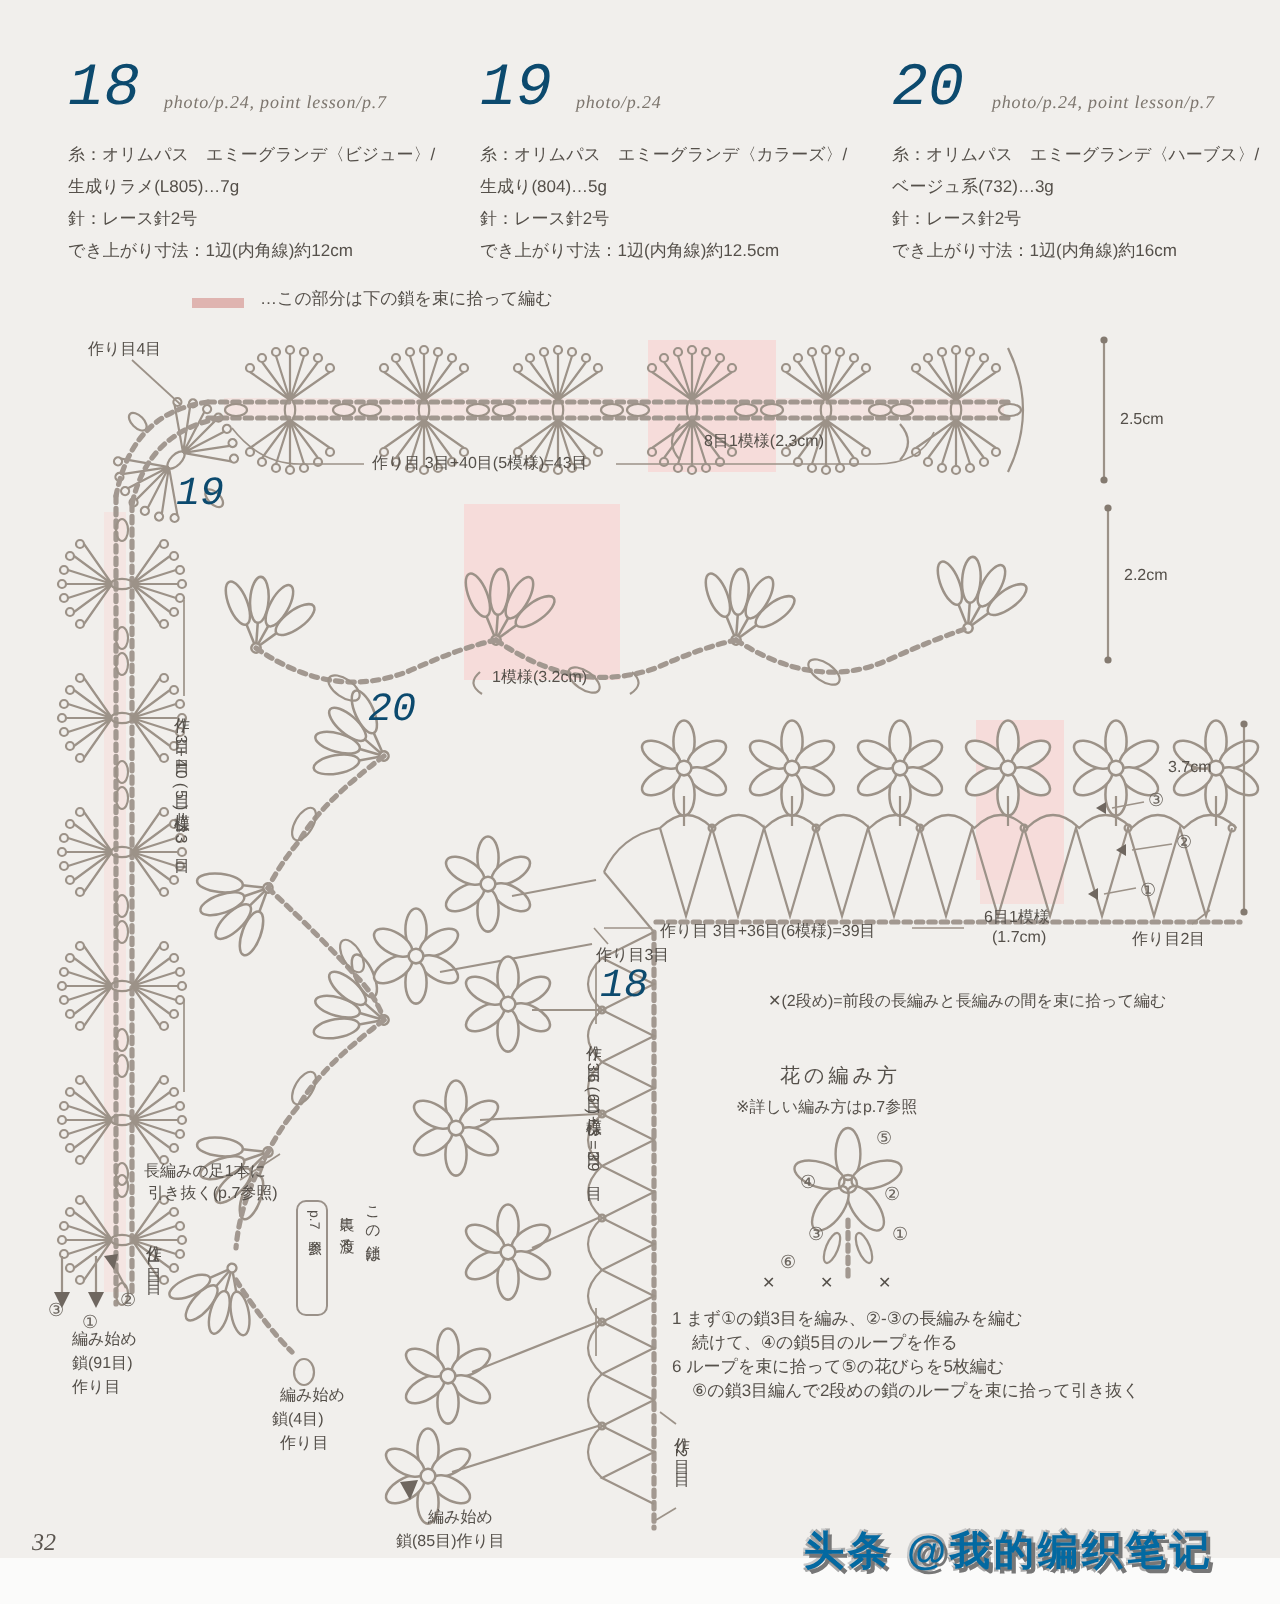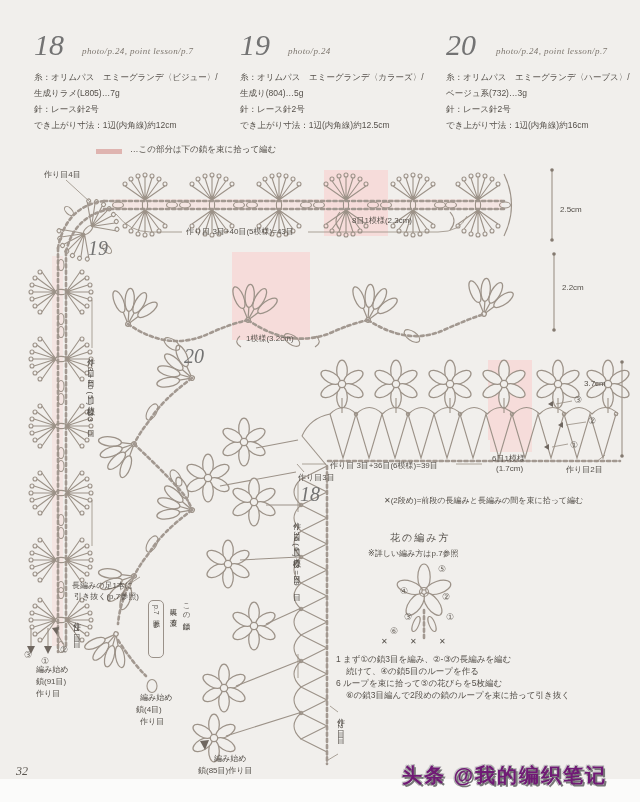--- a/index.html
+++ b/index.html
@@ -1,34 +1,34 @@
 <!DOCTYPE html>
 <html lang="ja"><head>
 <meta charset="utf-8">
 <style>
   *{margin:0;padding:0;box-sizing:border-box}
   html,body{width:640px;height:802px}
   body{position:relative;background:#f1efec;overflow:hidden;
        font-family:"Liberation Sans","DejaVu Sans",sans-serif;color:#55504a}
   .abs{position:absolute}
-  .num{font-family:Liberation Serif, serif;font-style:italic;
-       color:#737373;font-weight:400;line-height:1}
+  .num{font-family:Liberation Mono, monospace;font-style:italic;
+       color:#0c4a6e;font-weight:400;line-height:1}
   .ref{font-family:"Liberation Serif","DejaVu Serif",serif;font-style:italic;
        font-size:9px;color:#7d766e;letter-spacing:.4px;white-space:nowrap}
   .ln{font-size:8.5px;line-height:15.5px;color:#55504a;white-space:nowrap}
   .lbl{position:absolute;font-size:8px;color:#55504a;white-space:nowrap}
   .v{writing-mode:vertical-rl;letter-spacing:1px}
   .circ{font-size:9px;color:#6b655e}
   .hl{position:absolute;background:#f6dcda}
   .box{position:absolute;border:1px solid #9a9189;border-radius:5px;
        writing-mode:vertical-rl;font-size:7px;padding:4px 2px;color:#55504a;
        background:#f1efec}
   .steps .lbl{font-size:8.5px}
   .wm{position:absolute;font-weight:bold;font-size:20px;letter-spacing:2px;
-      color:#701a75;text-shadow:2px 2px 0 #777,-1px -1px 0 #c9c9c9,1px -1px 0 #a8a8a8,-1px 1px 0 #a8a8a8}
+      color:#0369a1;text-shadow:2px 2px 0 #777,-1px -1px 0 #c9c9c9,1px -1px 0 #a8a8a8,-1px 1px 0 #a8a8a8}
   .pageno{font-family:"Liberation Serif","DejaVu Serif",serif;font-style:italic;
       font-size:12px;color:#5a554f}
   .white-band{position:absolute;left:0;top:779px;width:640px;height:23px;background:#fbfbfa}
   svg.art{position:absolute;left:0;top:0}
   .s{stroke:#9c9288;stroke-width:1.1;fill:none}
   .sthin{stroke:#9c9288;stroke-width:.85;fill:none}
   .c{stroke:#a29890;stroke-width:2.6;fill:none;stroke-dasharray:3.2 3;stroke-linecap:round}
   .dot{fill:#847a70;stroke:none}
   .arrow{fill:#6f6760;stroke:none}
 </style>

